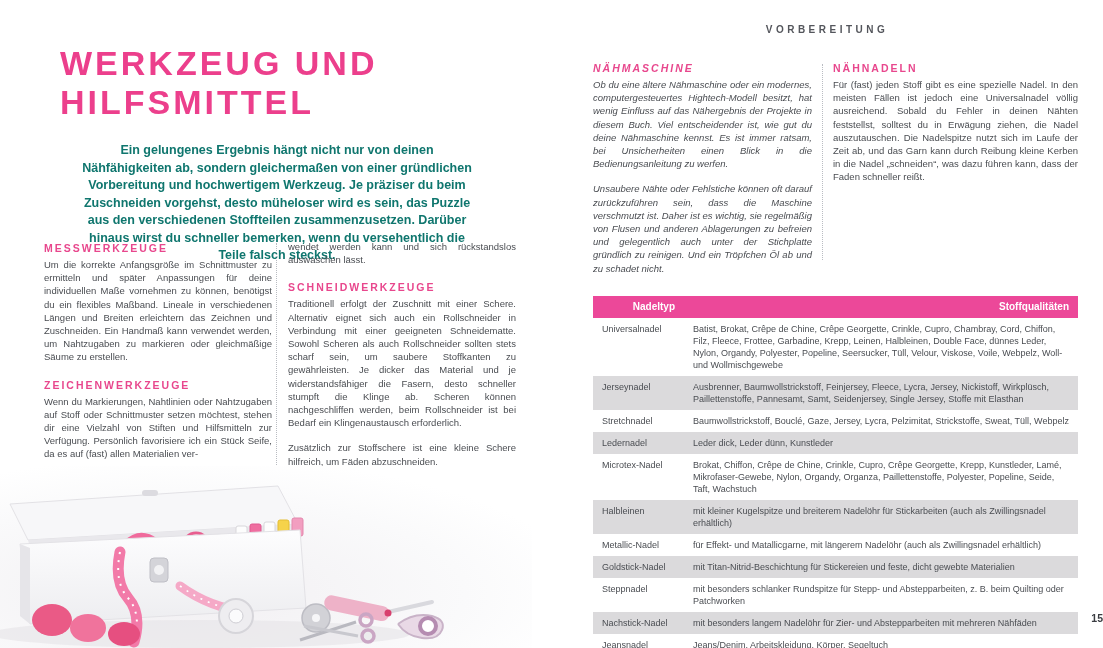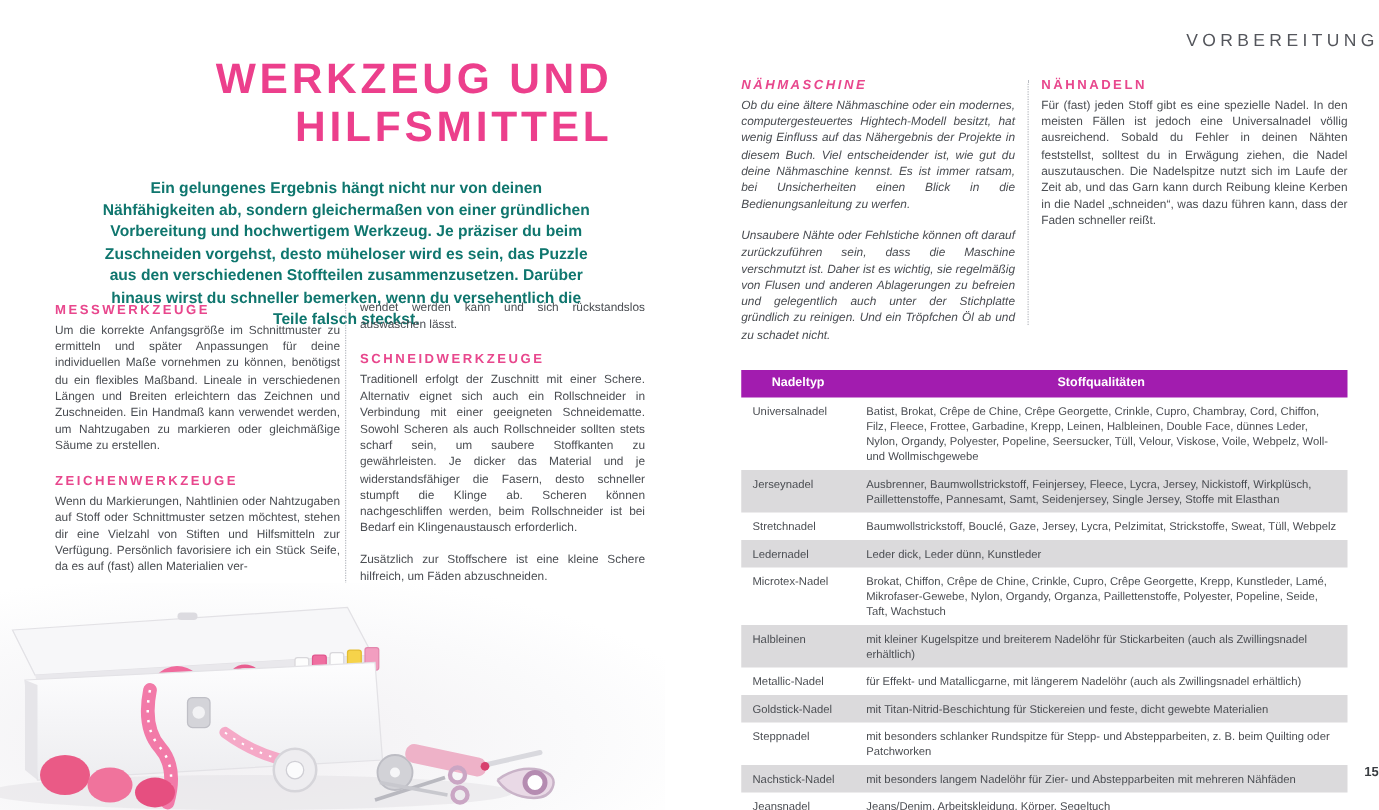--- a/index.html
+++ b/index.html
@@ -2,21 +2,21 @@
 <html lang="de"><head>
 <meta charset="utf-8">
 <style>
   html,body{margin:0;padding:0;background:#ffffff;}
   #spread{
     position:relative;width:1103px;height:648px;background:#ffffff;overflow:hidden;
     font-family:"Liberation Sans","DejaVu Sans",sans-serif;color:#4a4d52;
   }
   
   .page-title{
-    position:absolute;left:60px;top:44px;width:430px;text-align:right;
+    position:absolute;left:60px;top:44px;width:430px;text-align:left;
     font-size:34px;line-height:39px;font-weight:bold;letter-spacing:3px;color:#ec3f8c;
   }
   .intro{
     position:absolute;left:78px;top:142px;width:398px;text-align:center;
     font-size:12.5px;line-height:17.5px;font-weight:bold;color:#0f766e;
   }
   .lcol1{position:absolute;left:44px;top:240px;width:228px;}
   .lcol2{position:absolute;left:288px;top:240px;width:228px;}
   .vdiv{position:absolute;border-left:1px dotted #b9bcc2;width:0;}
   #ldiv{left:276px;top:243px;height:328px;}
@@ -25,31 +25,31 @@
     font-size:10.5px;font-weight:bold;letter-spacing:2px;color:#e8478d;
     margin:0 0 4px 0;padding-top:2px;
   }
   .sec-h.later{margin-top:13px;}
   .body-p{
     font-size:9.5px;line-height:13.2px;text-align:justify;margin:0 0 12px 0;color:#4a4d52;
   }
   .body-p:last-child{margin-bottom:0;}
   
   .running-head{
-    position:absolute;left:551px;top:24px;width:552px;text-align:right;
-    font-size:14px;letter-spacing:3.5px;color:#54565c;
+    position:absolute;left:551px;top:24px;width:552px;text-align:center;
+    font-size:10px;letter-spacing:3.5px;color:#54565c;font-weight:bold;
   }
   .rcol1{position:absolute;left:593px;top:60px;width:219px;font-style:italic;}
   .rcol2{position:absolute;left:833px;top:60px;width:245px;}
   .needle-table{
     position:absolute;left:593px;top:296px;width:485px;border-collapse:collapse;
     font-size:9px;line-height:12px;
   }
   .needle-table th{
-    background:#a21caf;color:#ffffff;text-align:center;font-size:10px;
+    background:#ec4899;color:#ffffff;text-align:right;font-size:10px;
     padding:5px 9px 5px 9px;font-weight:bold;
   }
   .needle-table td{
     padding:4.5px 9px 5.5px 9px;vertical-align:top;color:#4a4d52;
   }
   .needle-table td.nname{width:78px;white-space:nowrap;padding-right:4px;}
   .needle-table tbody tr:nth-child(even){background:#dbdadc;}
   .page-num{
     position:absolute;left:551px;top:612px;width:552px;text-align:right;
     font-size:10.5px;font-weight:bold;color:#3a3d42;

